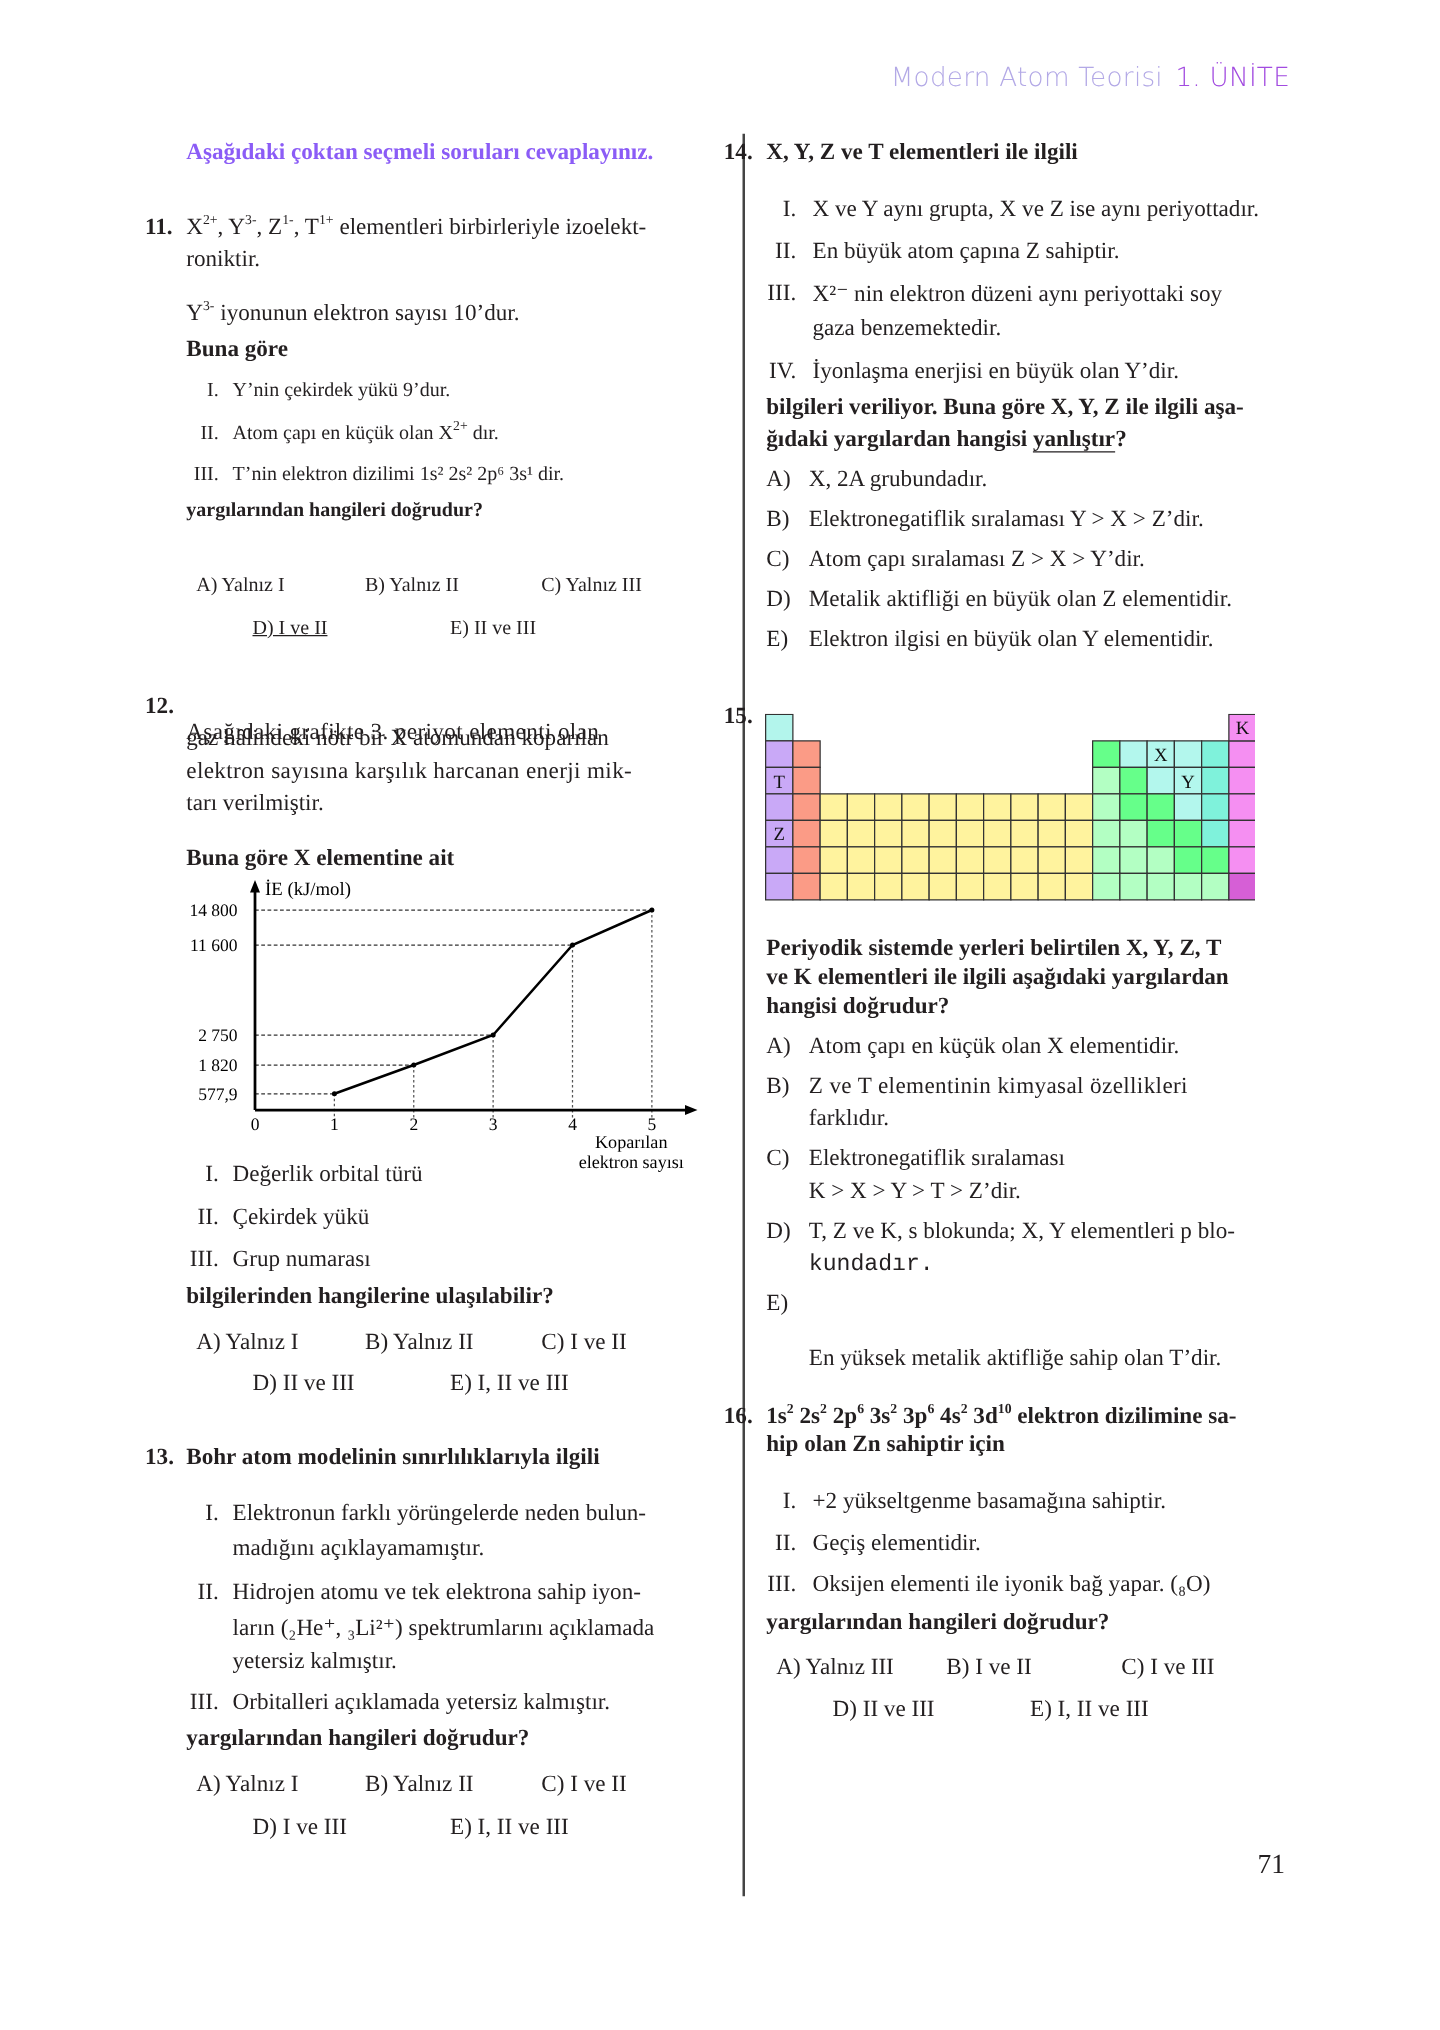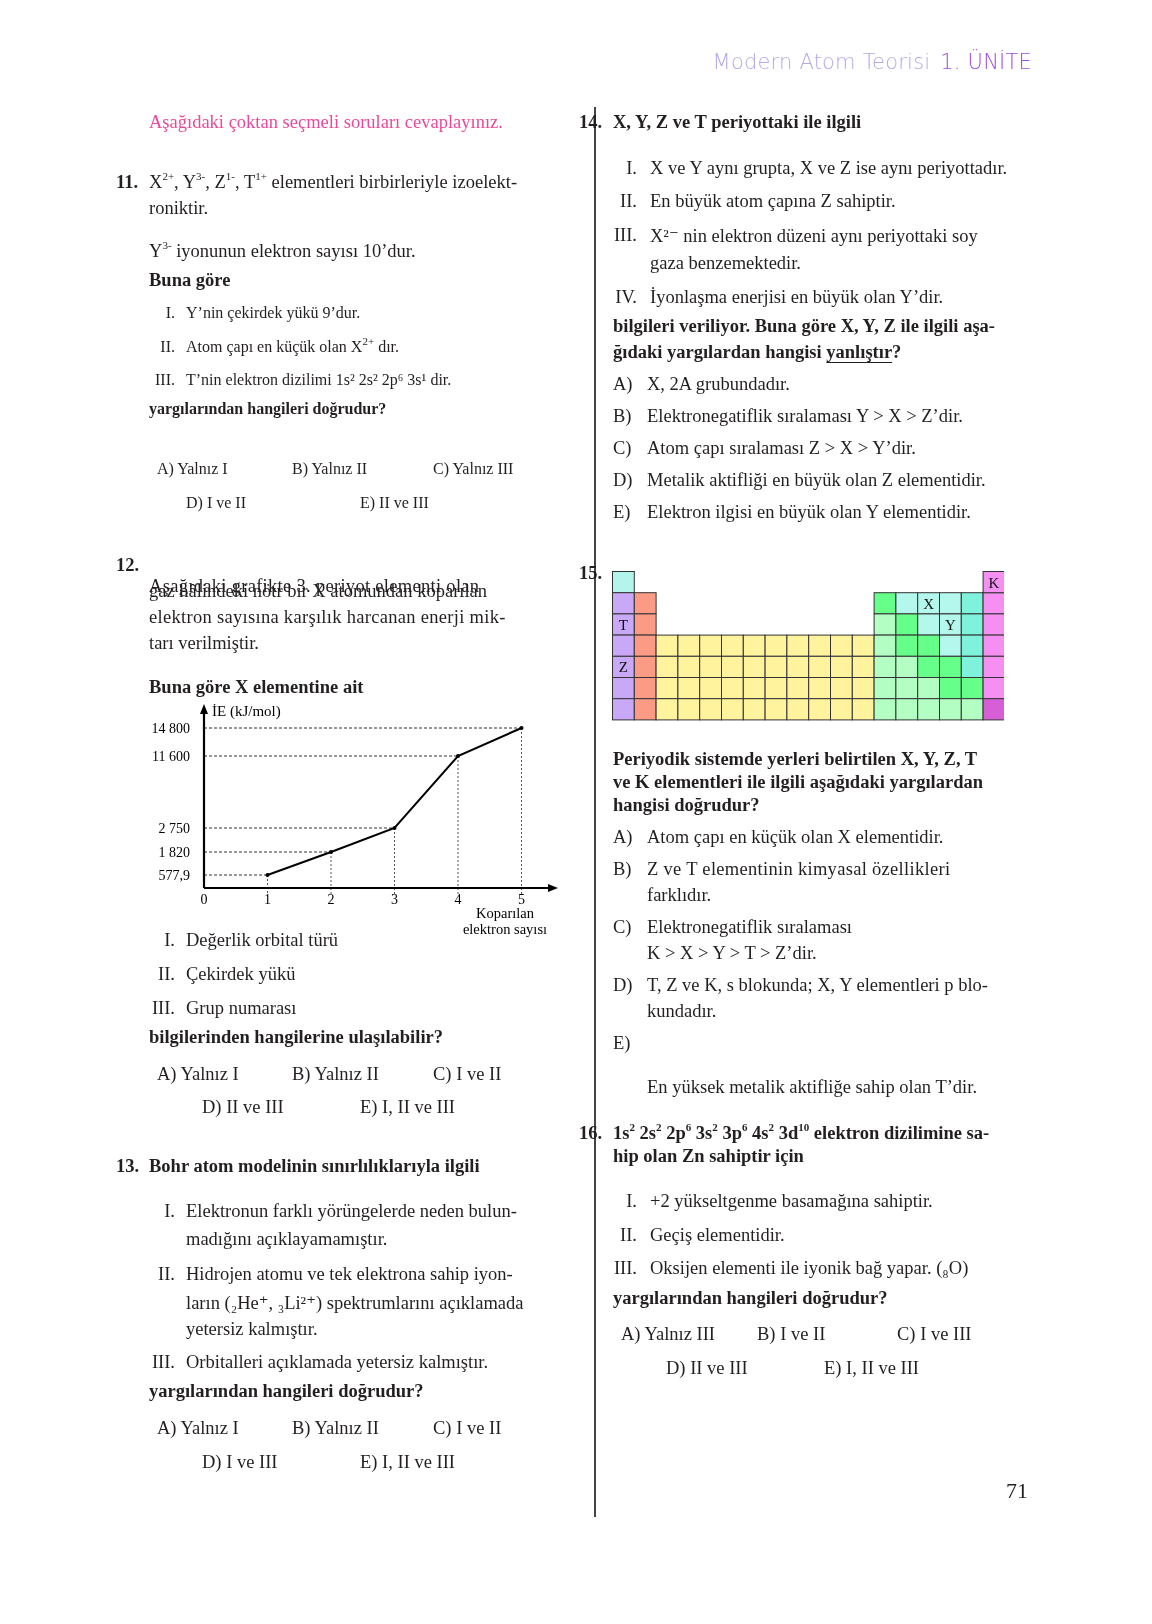--- a/index.html
+++ b/index.html
@@ -4,21 +4,21 @@
 <style>
   html, body { margin:0; padding:0; background:#ffffff; }
   body { width:1152px; height:1624px; position:relative; overflow:hidden;
          font-family:"Liberation Serif","DejaVu Serif",serif; color:#231f20; }
   .hdr { position:absolute; top:50px; right:120px; font-family:"DejaVu Sans","Liberation Sans",sans-serif; font-weight:300; font-size:21px; letter-spacing:0.2px; }
   .hdr .t1 { color:#b3a9e6; }
   .hdr .t2 { color:#a24be0; margin-left:10px; }
   .vline { position:absolute; left:594px; top:107px; width:1.5px; height:1410px; background:#444; }
   .abs { position:absolute; }
   .b { font-weight:bold; }
-  .inst { color:#ec4899; font-weight:normal; font-size:18.5px; }
+  .inst { color:#8b5cf6; font-weight:bold; font-size:18.5px; }
   .qn { position:absolute; font-weight:bold; }
   sup { font-size:11px; line-height:0; position:relative; top:-1px; }
   .roman { position:absolute; text-align:right; width:38px; }
   .u { text-decoration:underline; text-underline-offset:4px; }
   .pnum { position:absolute; left:1006px; top:1478px; font-size:22px; }
   svg text { font-family:"Liberation Serif","DejaVu Serif",serif; }
 </style>
 </head>
 <body>
 
@@ -43,21 +43,21 @@
   <div class="roman" style="left:137px;top:304px;">I.</div>
   <div class="abs" style="left:186px;top:304px;">Y’nin çekirdek yükü 9’dur.</div>
   <div class="roman" style="left:137px;top:338px;">II.</div>
   <div class="abs" style="left:186px;top:338px;"><span>Atom çapı en küçük olan X</span><sup>2+</sup><span> dır.</span></div>
   <div class="roman" style="left:137px;top:371px;">III.</div>
   <div class="abs" style="left:186px;top:371px;">T’nin elektron dizilimi 1s² 2s² 2p⁶ 3s¹ dir.</div>
   <div class="abs b" style="left:149px;top:400px;">yargılarından hangileri doğrudur?</div>
   <div class="abs" style="left:157px;top:460px;">A) Yalnız I</div>
   <div class="abs" style="left:292px;top:460px;">B) Yalnız II</div>
   <div class="abs" style="left:433px;top:460px;">C) Yalnız III</div>
-  <div class="abs" style="left:186px;top:494px;">D) I ve II</div>
+  <div class="abs" style="left:202px;top:494px;text-decoration:underline;">D) I ve II</div>
   <div class="abs" style="left:360px;top:494px;">E) II ve III</div>
 </div>
 
 <div style="font-size:18.5px;">
   <div class="qn" style="left:116px;top:555px;">12.</div>
   <div class="abs" style="left:149px;top:576px;letter-spacing:0.3px;">Aşağıdaki grafikte 3. periyot elementi olan</div>
   <div class="abs" style="left:149px;top:581px;">gaz hâlindeki nötr bir X atomundan koparılan</div>
   <div class="abs" style="left:149px;top:607px;letter-spacing:0.3px;">elektron sayısına karşılık harcanan enerji mik-</div>
   <div class="abs" style="left:149px;top:633px;">tarı verilmiştir.</div>
   <div class="abs b" style="left:149px;top:677px;">Buna göre X elementine ait</div>
@@ -136,21 +136,21 @@
   <div class="abs b" style="left:149px;top:1381px;">yargılarından hangileri doğrudur?</div>
   <div class="abs" style="left:157px;top:1418px;">A) Yalnız I</div>
   <div class="abs" style="left:292px;top:1418px;">B) Yalnız II</div>
   <div class="abs" style="left:433px;top:1418px;">C) I ve II</div>
   <div class="abs" style="left:202px;top:1452px;">D) I ve III</div>
   <div class="abs" style="left:360px;top:1452px;">E) I, II ve III</div>
 </div>
 
 <div style="font-size:18.5px;">
   <div class="qn" style="left:579px;top:112px;">14.</div>
-  <div class="abs b" style="left:613px;top:112px;">X, Y, Z ve T periyottaki ile ilgili</div>
+  <div class="abs b" style="left:613px;top:112px;">X, Y, Z ve T elementleri ile ilgili</div>
   <div class="roman" style="left:599px;top:158px;">I.</div>
   <div class="abs" style="left:650px;top:158px;white-space:nowrap;">X ve Y aynı grupta,  X ve Z ise aynı periyottadır.</div>
   <div class="roman" style="left:599px;top:191px;">II.</div>
   <div class="abs" style="left:650px;top:191px;">En büyük atom çapına Z sahiptir.</div>
   <div class="roman" style="left:599px;top:225px;">III.</div>
   <div class="abs" style="left:650px;top:225px;">X²⁻ nin elektron düzeni aynı periyottaki soy</div>
   <div class="abs" style="left:650px;top:253px;">gaza benzemektedir.</div>
   <div class="roman" style="left:599px;top:287px;">IV.</div>
   <div class="abs" style="left:650px;top:287px;">İyonlaşma enerjisi en büyük olan Y’dir.</div>
   <div class="abs b" style="left:613px;top:316px;white-space:nowrap;">bilgileri veriliyor. Buna göre X, Y, Z ile ilgili aşa-</div>
@@ -452,21 +452,21 @@
   <div class="abs" style="left:613px;top:827px;">A)</div>
   <div class="abs" style="left:647px;top:827px;">Atom çapı en küçük olan X elementidir.</div>
   <div class="abs" style="left:613px;top:859px;">B)</div>
   <div class="abs" style="left:647px;top:859px;letter-spacing:0.3px;">Z ve T elementinin kimyasal özellikleri</div>
   <div class="abs" style="left:647px;top:885px;">farklıdır.</div>
   <div class="abs" style="left:613px;top:917px;">C)</div>
   <div class="abs" style="left:647px;top:917px;">Elektronegatiflik sıralaması</div>
   <div class="abs" style="left:647px;top:943px;">K &gt; X &gt; Y &gt; T &gt; Z’dir.</div>
   <div class="abs" style="left:613px;top:975px;">D)</div>
   <div class="abs" style="left:647px;top:975px;white-space:nowrap;">T, Z ve K, s blokunda; X, Y elementleri p blo-</div>
-  <div class="abs" style="left:647px;top:1001px;">kundadır.</div>
+  <div class="abs" style="left:647px;top:1001px;font-family:Liberation Mono, monospace;">kundadır.</div>
   <div class="abs" style="left:613px;top:1033px;">E)</div>
   <div class="abs" style="left:647px;top:1033px;margin-top:44px;">En yüksek metalik aktifliğe sahip olan T’dir.</div>
 </div>
 
 <div style="font-size:18.5px;">
   <div class="qn" style="left:579px;top:1123px;">16.</div>
   <div class="abs b" id="q16-config" style="left:613px;top:1123px;white-space:nowrap;"><span>1s</span><sup>2</sup><span> 2s</span><sup>2</sup><span> 2p</span><sup>6</sup><span> 3s</span><sup>2</sup><span> 3p</span><sup>6</sup><span> 4s</span><sup>2</sup><span> 3d</span><sup>10</sup><span> elektron dizilimine sa-</span></div>
   <div class="abs b" style="left:613px;top:1146px;">hip olan Zn sahiptir için</div>
   <div class="roman" style="left:599px;top:1191px;">I.</div>
   <div class="abs" style="left:650px;top:1191px;">+2 yükseltgenme basamağına sahiptir.</div>

